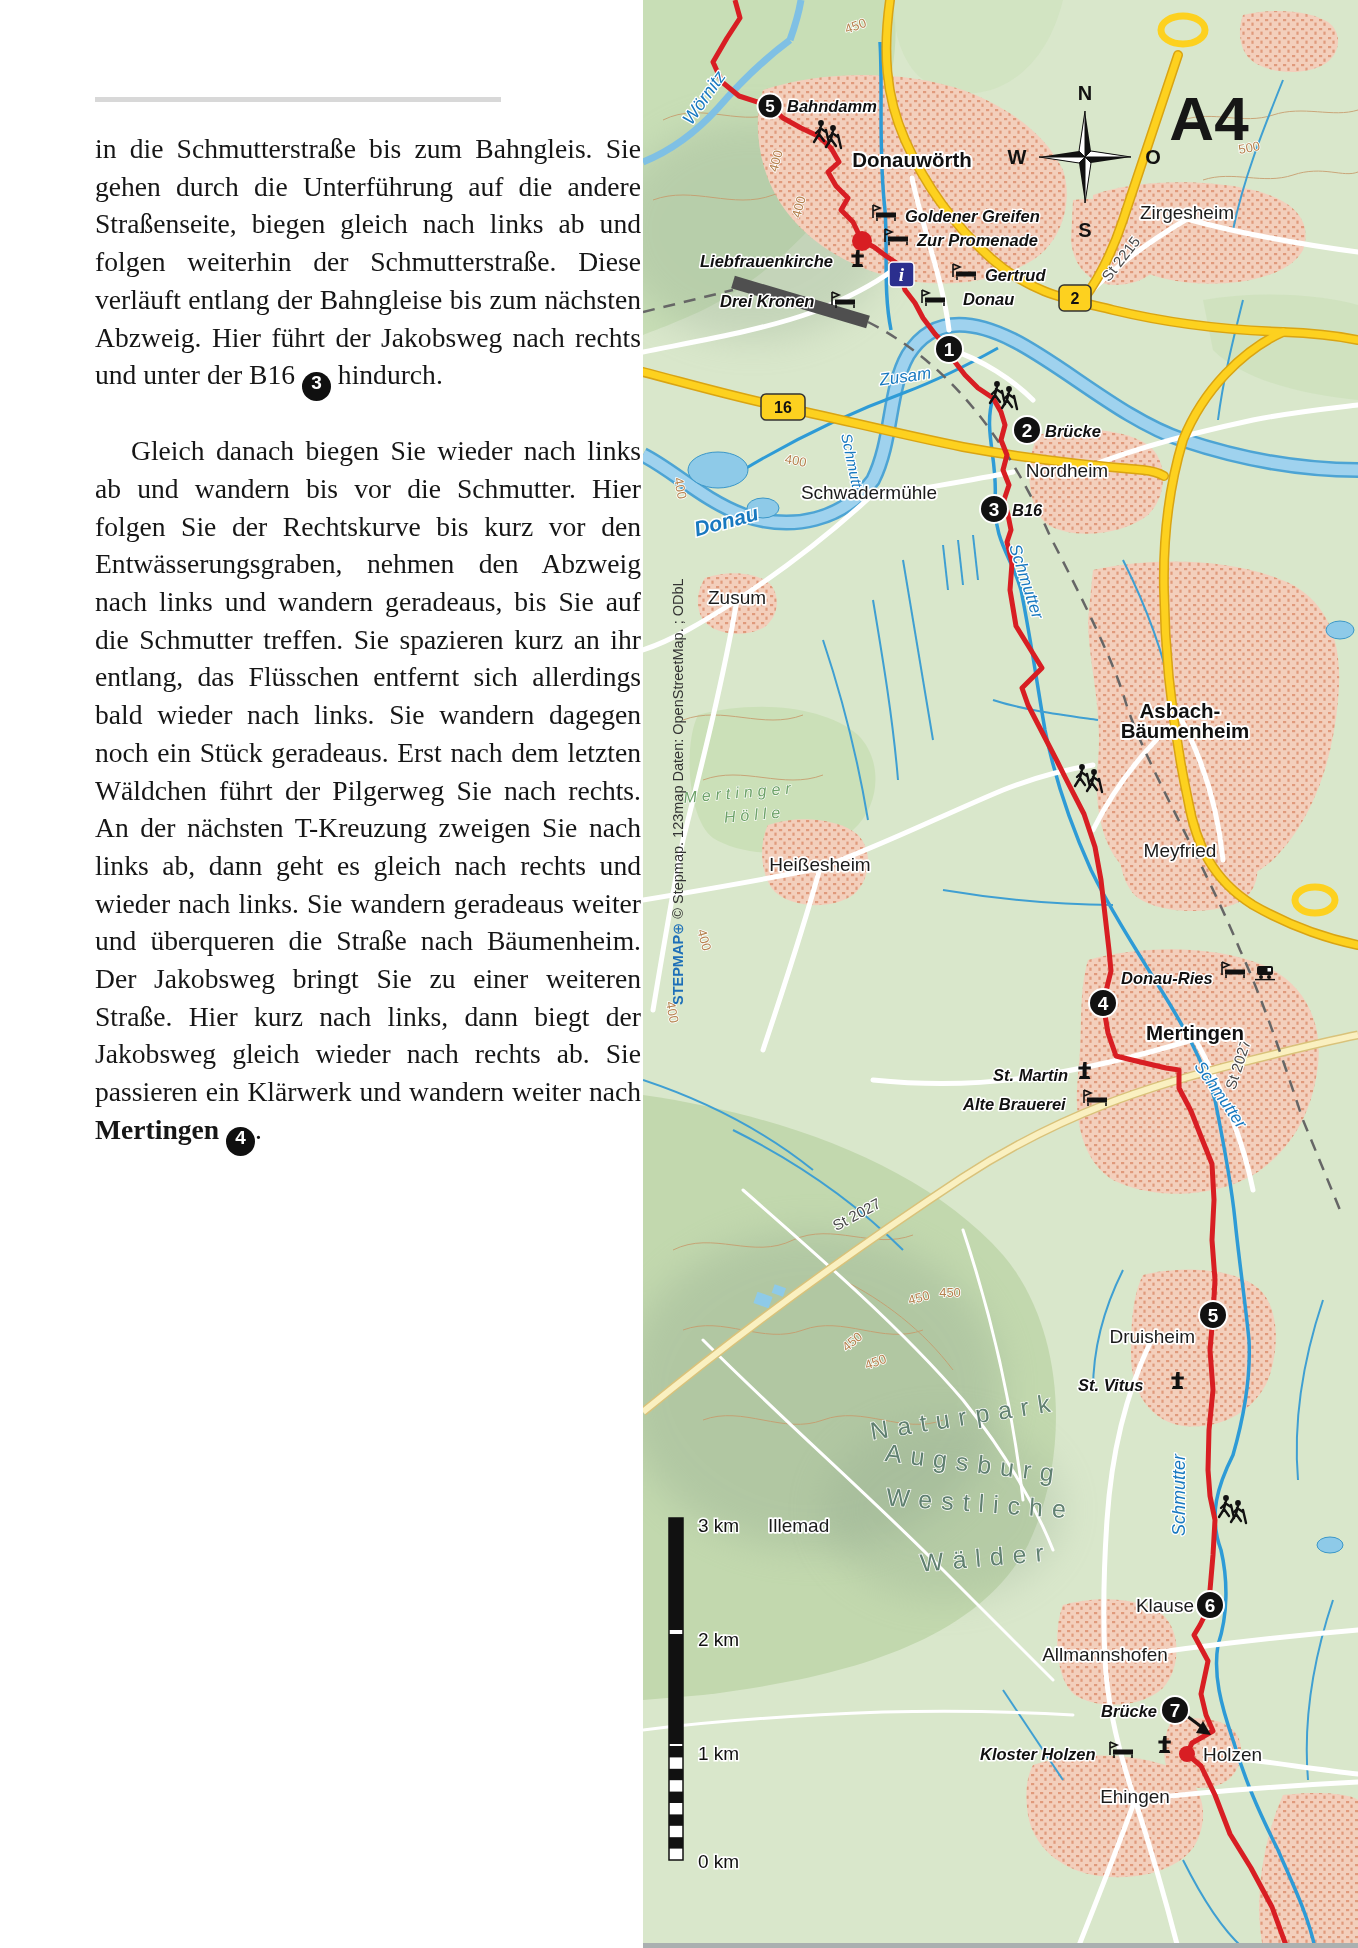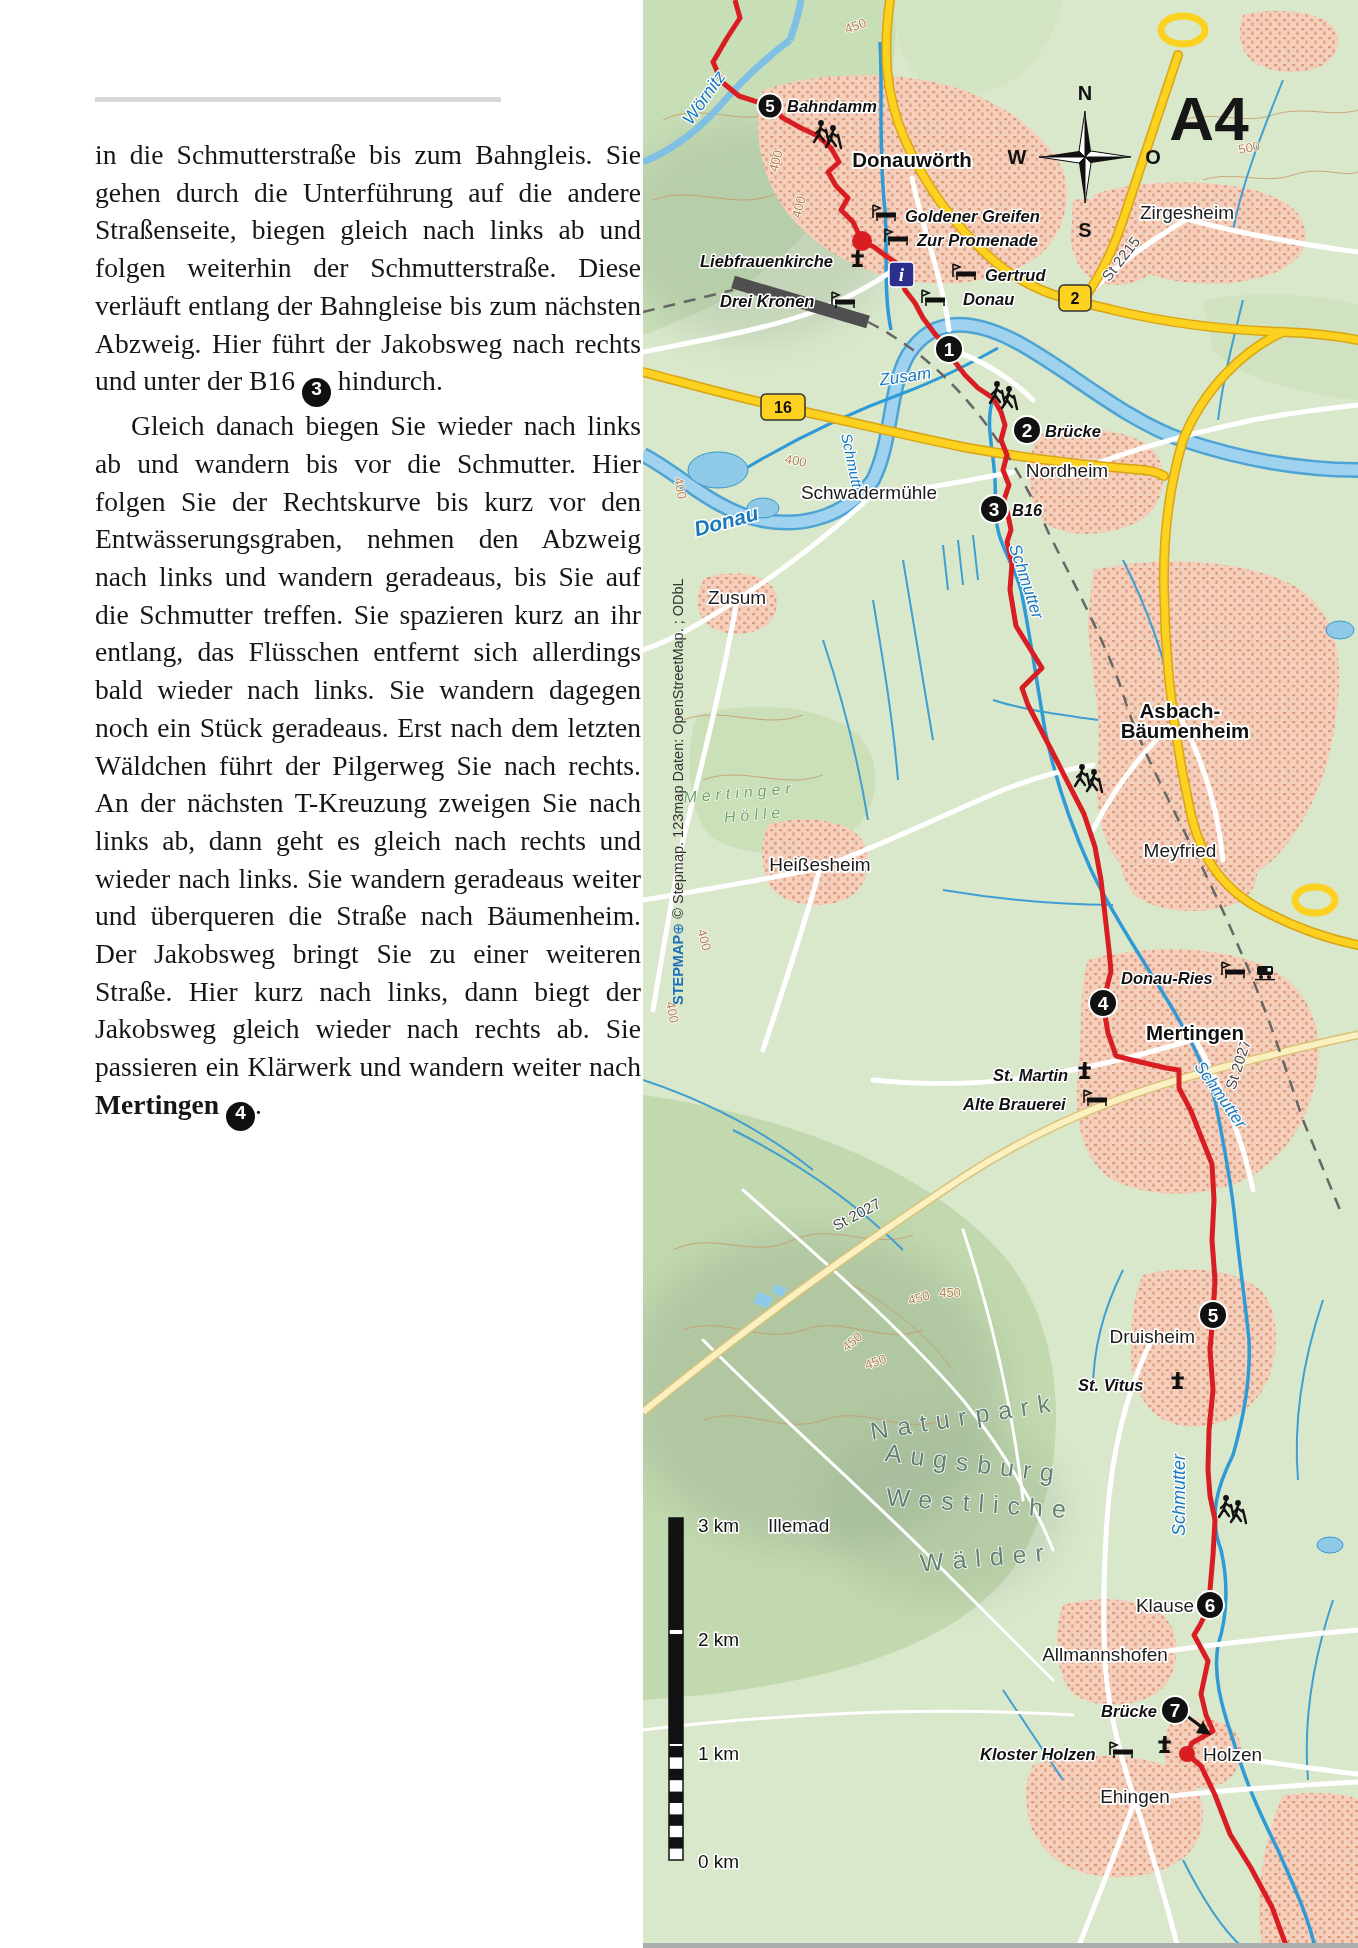--- a/index.html
+++ b/index.html
@@ -1,23 +1,23 @@
 <!DOCTYPE html>
 <html lang="de"><head>
 <meta charset="utf-8">
 <style>
   html,body{margin:0;padding:0;background:#fff;}
   .page{position:relative;width:1358px;height:1948px;background:#fff;overflow:hidden;
         font-family:"Liberation Sans",sans-serif;}
   .divider{position:absolute;left:95px;top:97px;width:406px;height:5px;background:#d8d8d8;}
-  .article{position:absolute;left:95px;top:136px;width:546px;
+  .article{position:absolute;left:95px;top:130px;width:546px;
            font-family:"Liberation Serif",serif;font-size:27.6px;line-height:37.7px;
            text-align:justify;color:#161616;}
   .article p{margin:0;}
-  .article p.indent{text-indent:36px;}
+  .article p.indent{text-indent:36px;margin-top:31px;}
   .imark{display:inline-block;width:29px;height:29px;border-radius:50%;background:#101010;
          color:#fff;text-align:center;line-height:29px;text-indent:0;
          font:700 19px "Liberation Sans",sans-serif;vertical-align:-5px;}
   .bold{font-weight:700;}
   .map{position:absolute;left:643px;top:0;width:715px;height:1948px;}
   svg text{font-family:"Liberation Sans",sans-serif;}
   .place{font-size:19px;fill:#1b1b1b;paint-order:stroke;stroke:#ffffff;stroke-width:3.5px;stroke-linejoin:round;}
   .place-bold{font-size:20.5px;font-weight:700;fill:#111;paint-order:stroke;stroke:#fff;stroke-width:4px;stroke-linejoin:round;}
   .poi{font-size:16.5px;font-style:italic;font-weight:700;fill:#111;paint-order:stroke;stroke:#fff;stroke-width:3px;stroke-linejoin:round;}
   .river{font-size:17px;font-style:italic;fill:#1879c0;paint-order:stroke;stroke:#fff;stroke-width:2.6px;stroke-linejoin:round;}

